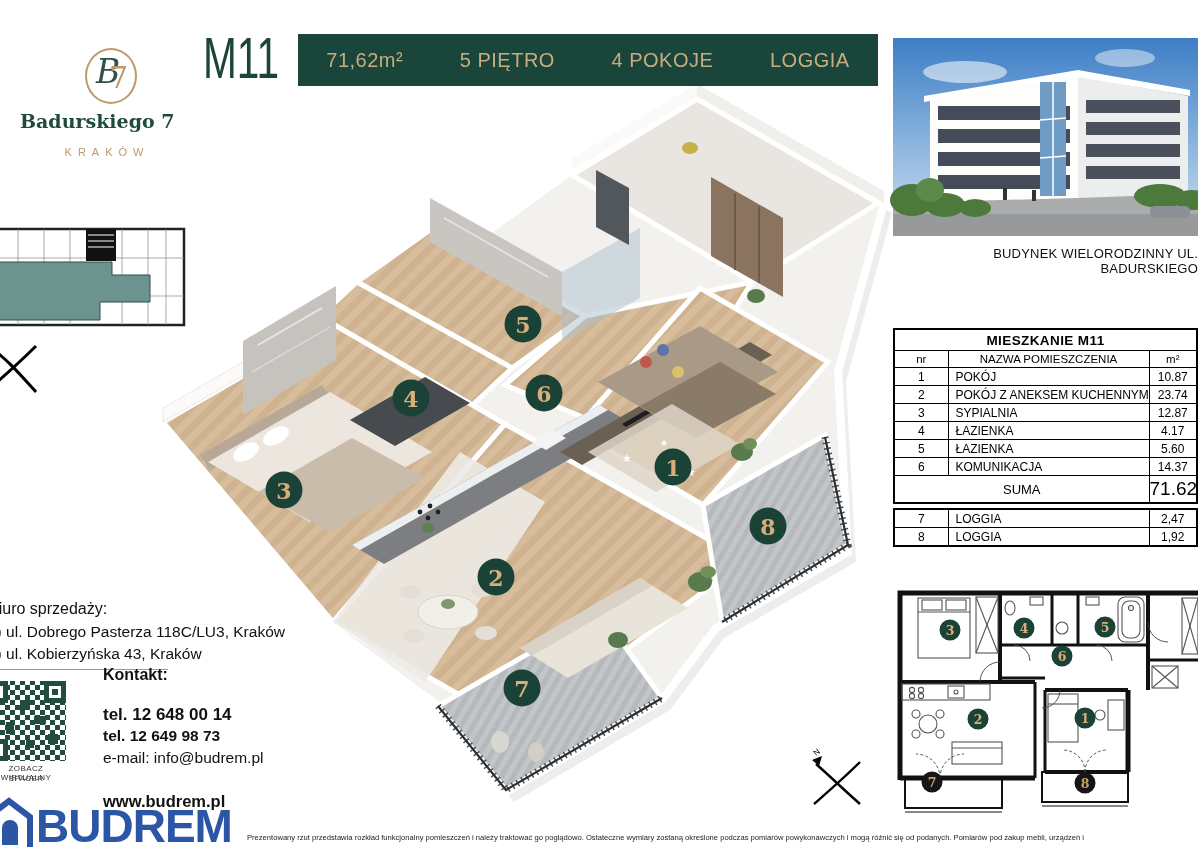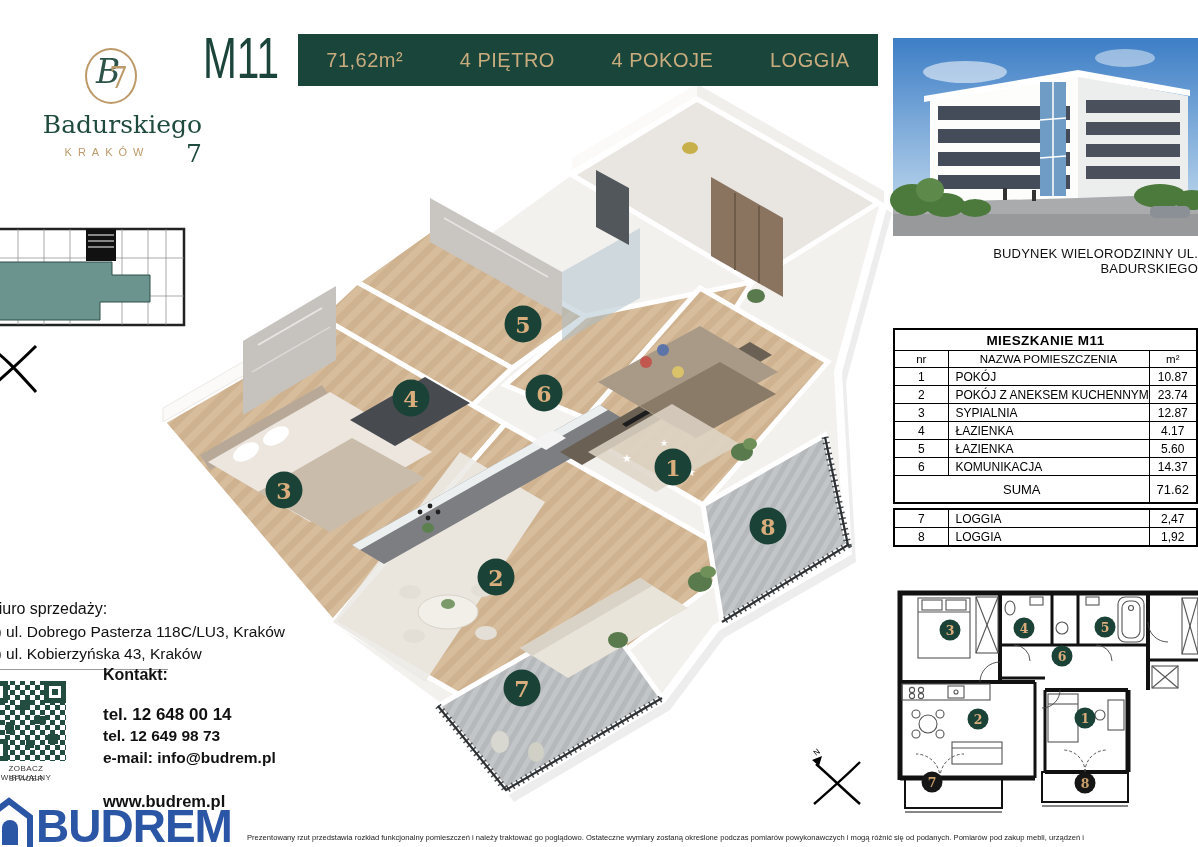--- a/index.html
+++ b/index.html
@@ -2,22 +2,22 @@
 <html><head>
 <meta charset="utf-8">
 <style>
   html,body{margin:0;padding:0;background:#888;}
   .page{position:relative;width:1198px;height:847px;background:#fff;overflow:hidden;
         font-family:"Liberation Sans",sans-serif;margin:0 auto;}
   
   .logo-circle{position:absolute;left:85px;top:48px;width:48px;height:52px;border:2px solid #bd9a69;border-radius:50%;z-index:4;}
   .mono-b{position:absolute;left:9px;top:2px;font-family:"DejaVu Serif",serif;font-style:italic;font-size:33px;color:#2e5348;}
   .mono-7{position:absolute;left:22px;top:10px;font-family:"DejaVu Serif",serif;font-size:30px;color:#bd9a69;}
-  .logo-name{position:absolute;left:20px;top:110px;width:182px;text-align:right;
-             font-family:"DejaVu Serif",serif;font-size:25px;font-weight:400;color:#1f4a3e;z-index:4;}
+  .logo-name{position:absolute;left:20px;top:110px;width:182px;text-align:left;
+             font-family:"DejaVu Serif",serif;font-size:19px;font-weight:700;color:#1f4a3e;z-index:4;}
   .logo-city{position:absolute;left:16px;top:146px;width:182px;text-align:center;
              font-size:11px;letter-spacing:6px;color:#bd9a69;z-index:4;}
   
   .unit-title{position:absolute;left:203px;top:29px;font-size:58px;line-height:1;color:#1b453a;
               transform:scaleX(.70);transform-origin:0 0;font-weight:500;z-index:4;}
   .header-bar{position:absolute;left:298px;top:34px;width:580px;height:52px;background:#1a453a;
               display:flex;align-items:center;justify-content:space-around;color:#c9ac7e;
               font-size:20px;letter-spacing:.5px;z-index:4;}
   .photo-caption{position:absolute;left:893px;top:246px;width:305px;text-align:right;
                  font-size:13px;color:#111;letter-spacing:.2px;z-index:4;}
@@ -25,39 +25,39 @@
   table{border-collapse:collapse;position:absolute;z-index:4;background:#fff;
         font-size:12px;color:#000;table-layout:fixed;padding-left:20px;}
   .room-table{left:893px;top:328px;width:303px;}
   .loggia-table{left:893px;top:508px;width:303px;}
   td,th{border:1px solid #000;height:17px;padding:0;text-align:center;overflow:hidden;white-space:nowrap;}
   .room-table{border:2px solid #000;} .loggia-table{border:2px solid #000;}
   .tt th{font-size:13.5px;font-weight:bold;height:20px;letter-spacing:.4px;}
   .th td{font-size:11.5px;height:16px;}
   td.nm,#room-rows td:nth-child(2),#loggia-rows td:nth-child(2){text-align:left;padding-left:7px;}
   .sum td{height:26px;font-size:13px;}
-  .sum .sumv{font-size:13px;}
+  .sum .sumv{font-size:19px;}
   
   .badge{position:absolute;transform:translate(-50%,-50%);border-radius:50%;background:#1b4237;
          color:#d9ae7c;display:flex;align-items:center;justify-content:center;
          font-family:"DejaVu Serif",serif;font-weight:bold;z-index:6;}
   .b3d{width:37px;height:37px;font-size:22px;}
   .b2d{width:21px;height:21px;font-size:12.5px;}
   .b2d.dark{background:#161616;color:#c9a06c;}
   
   .office-label{position:absolute;left:-12px;top:600px;font-size:16px;color:#111;z-index:4;}
   .office-1{position:absolute;left:-12px;top:623px;font-size:15.5px;color:#111;z-index:4;}
   .office-2{position:absolute;left:-12px;top:645px;font-size:15.5px;color:#111;z-index:4;}
   .divider{position:absolute;left:-12px;top:669px;width:180px;border-top:1px solid #9a9a9a;z-index:4;}
   .qr-caption1{position:absolute;left:-16px;top:764px;width:84px;text-align:center;font-size:8px;color:#333;letter-spacing:.4px;z-index:4;}
   .qr-caption2{position:absolute;left:-16px;top:774px;width:84px;text-align:center;font-size:8px;color:#333;letter-spacing:.4px;z-index:4;}
   .kontakt{position:absolute;left:103px;top:666px;font-size:16px;font-weight:bold;color:#111;z-index:4;}
   .tel1{position:absolute;left:103px;top:705px;font-size:17px;font-weight:bold;color:#111;z-index:4;}
   .tel2{position:absolute;left:103px;top:727px;font-size:15.5px;font-weight:bold;color:#111;z-index:4;}
-  .email{position:absolute;left:103px;top:749px;font-size:15.5px;font-weight:bold;color:#111;z-index:4;}
+  .email{position:absolute;left:103px;top:749px;font-size:15.5px;font-weight:normal;color:#111;z-index:4;}
   .www{position:absolute;left:103px;top:792px;font-size:16.5px;font-weight:bold;color:#111;z-index:4;}
   .brand{position:absolute;left:36px;top:799px;font-size:46px;font-weight:bold;color:#2b55a5;
          letter-spacing:-1px;z-index:4;}
   .disclaimer{position:absolute;left:247px;top:833px;width:950px;font-size:7.6px;color:#222;z-index:4;white-space:nowrap;}
   svg.gfx{position:absolute;left:0;top:0;z-index:1;pointer-events:none;}
 </style>
 </head>
 <body>
 
 <div class="page">
@@ -355,21 +355,21 @@
   <div class="logo-circle">
     <span class="mono-b">B</span>
     <span class="mono-7">7</span>
   </div>
   <div class="logo-name">Badurskiego 7</div>
   <div class="logo-city">KRAKÓW</div>
 
   <div class="unit-title">M11</div>
   <div class="header-bar">
     <span>71,62m²</span>
-    <span>4 PIĘTRO</span>
+    <span>5 PIĘTRO</span>
     <span>4 POKOJE</span>
     <span>LOGGIA</span>
   </div>
 
   <div class="photo-caption">BUDYNEK WIELORODZINNY UL. BADURSKIEGO</div>
 
   <table class="room-table">
     <colgroup>
         <col style="width:54px">
         <col style="width:201px">

